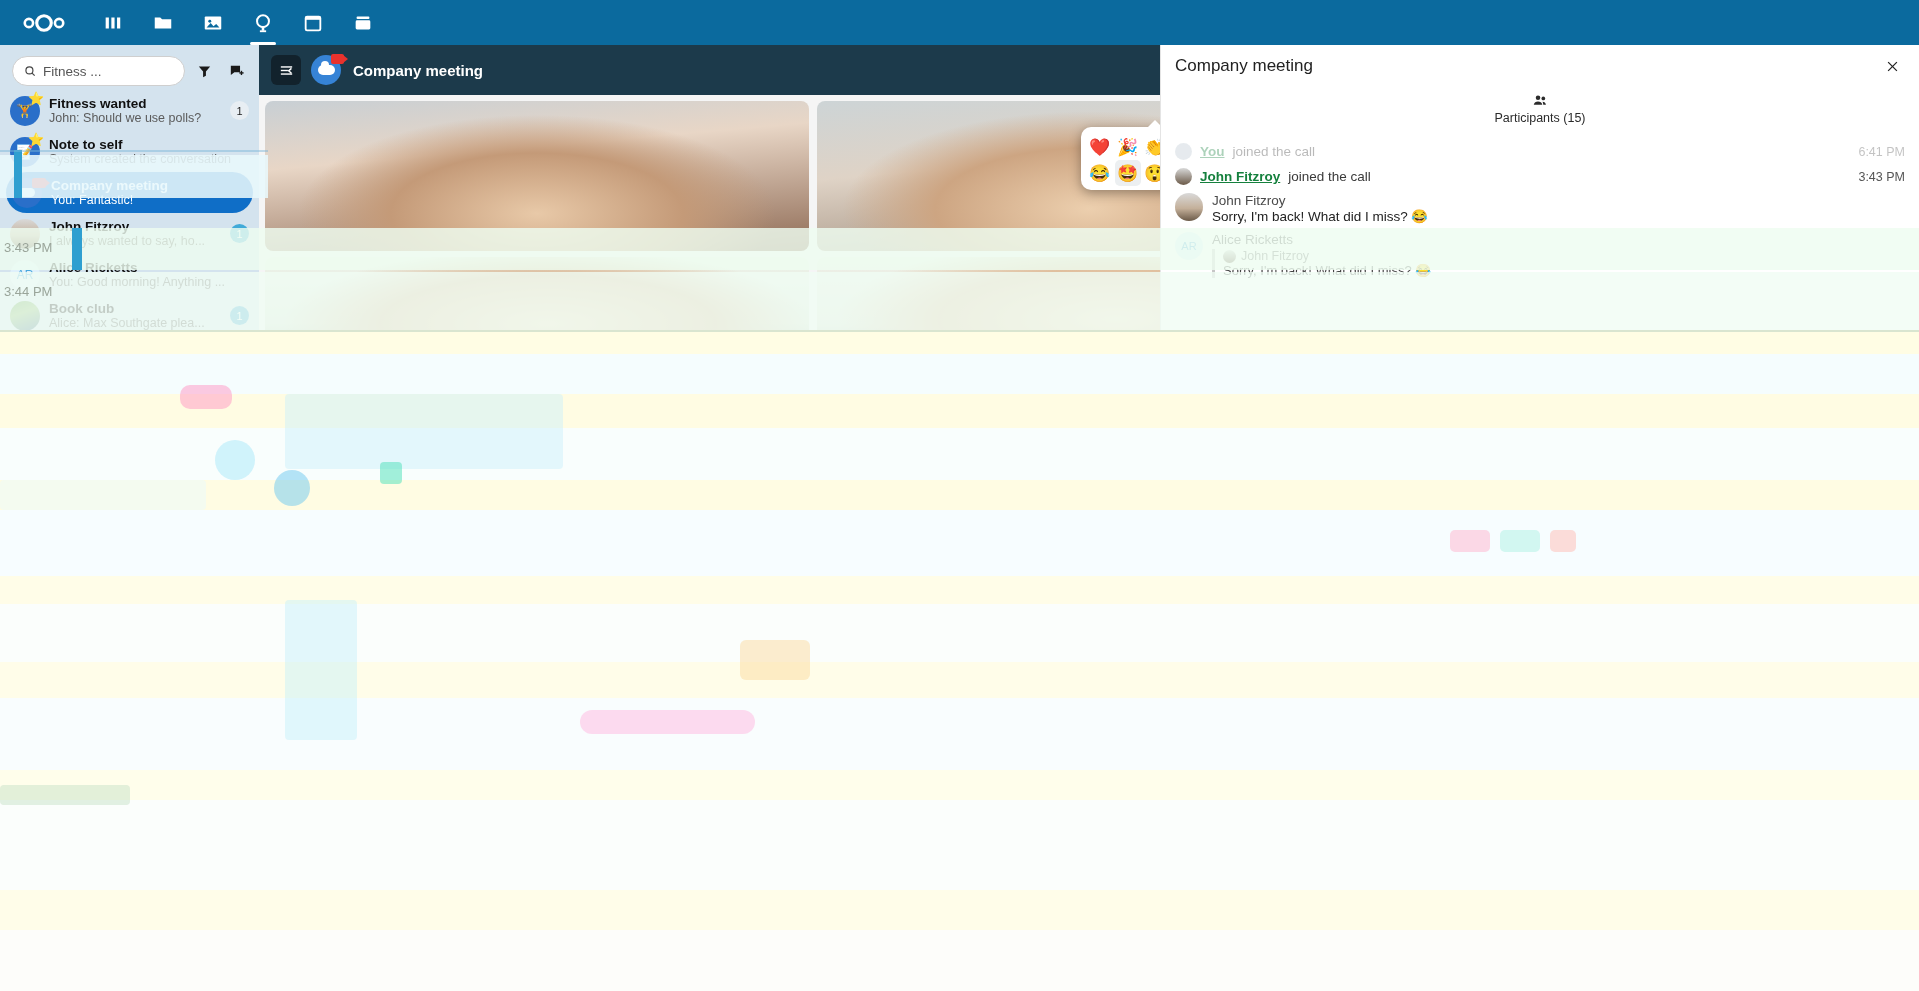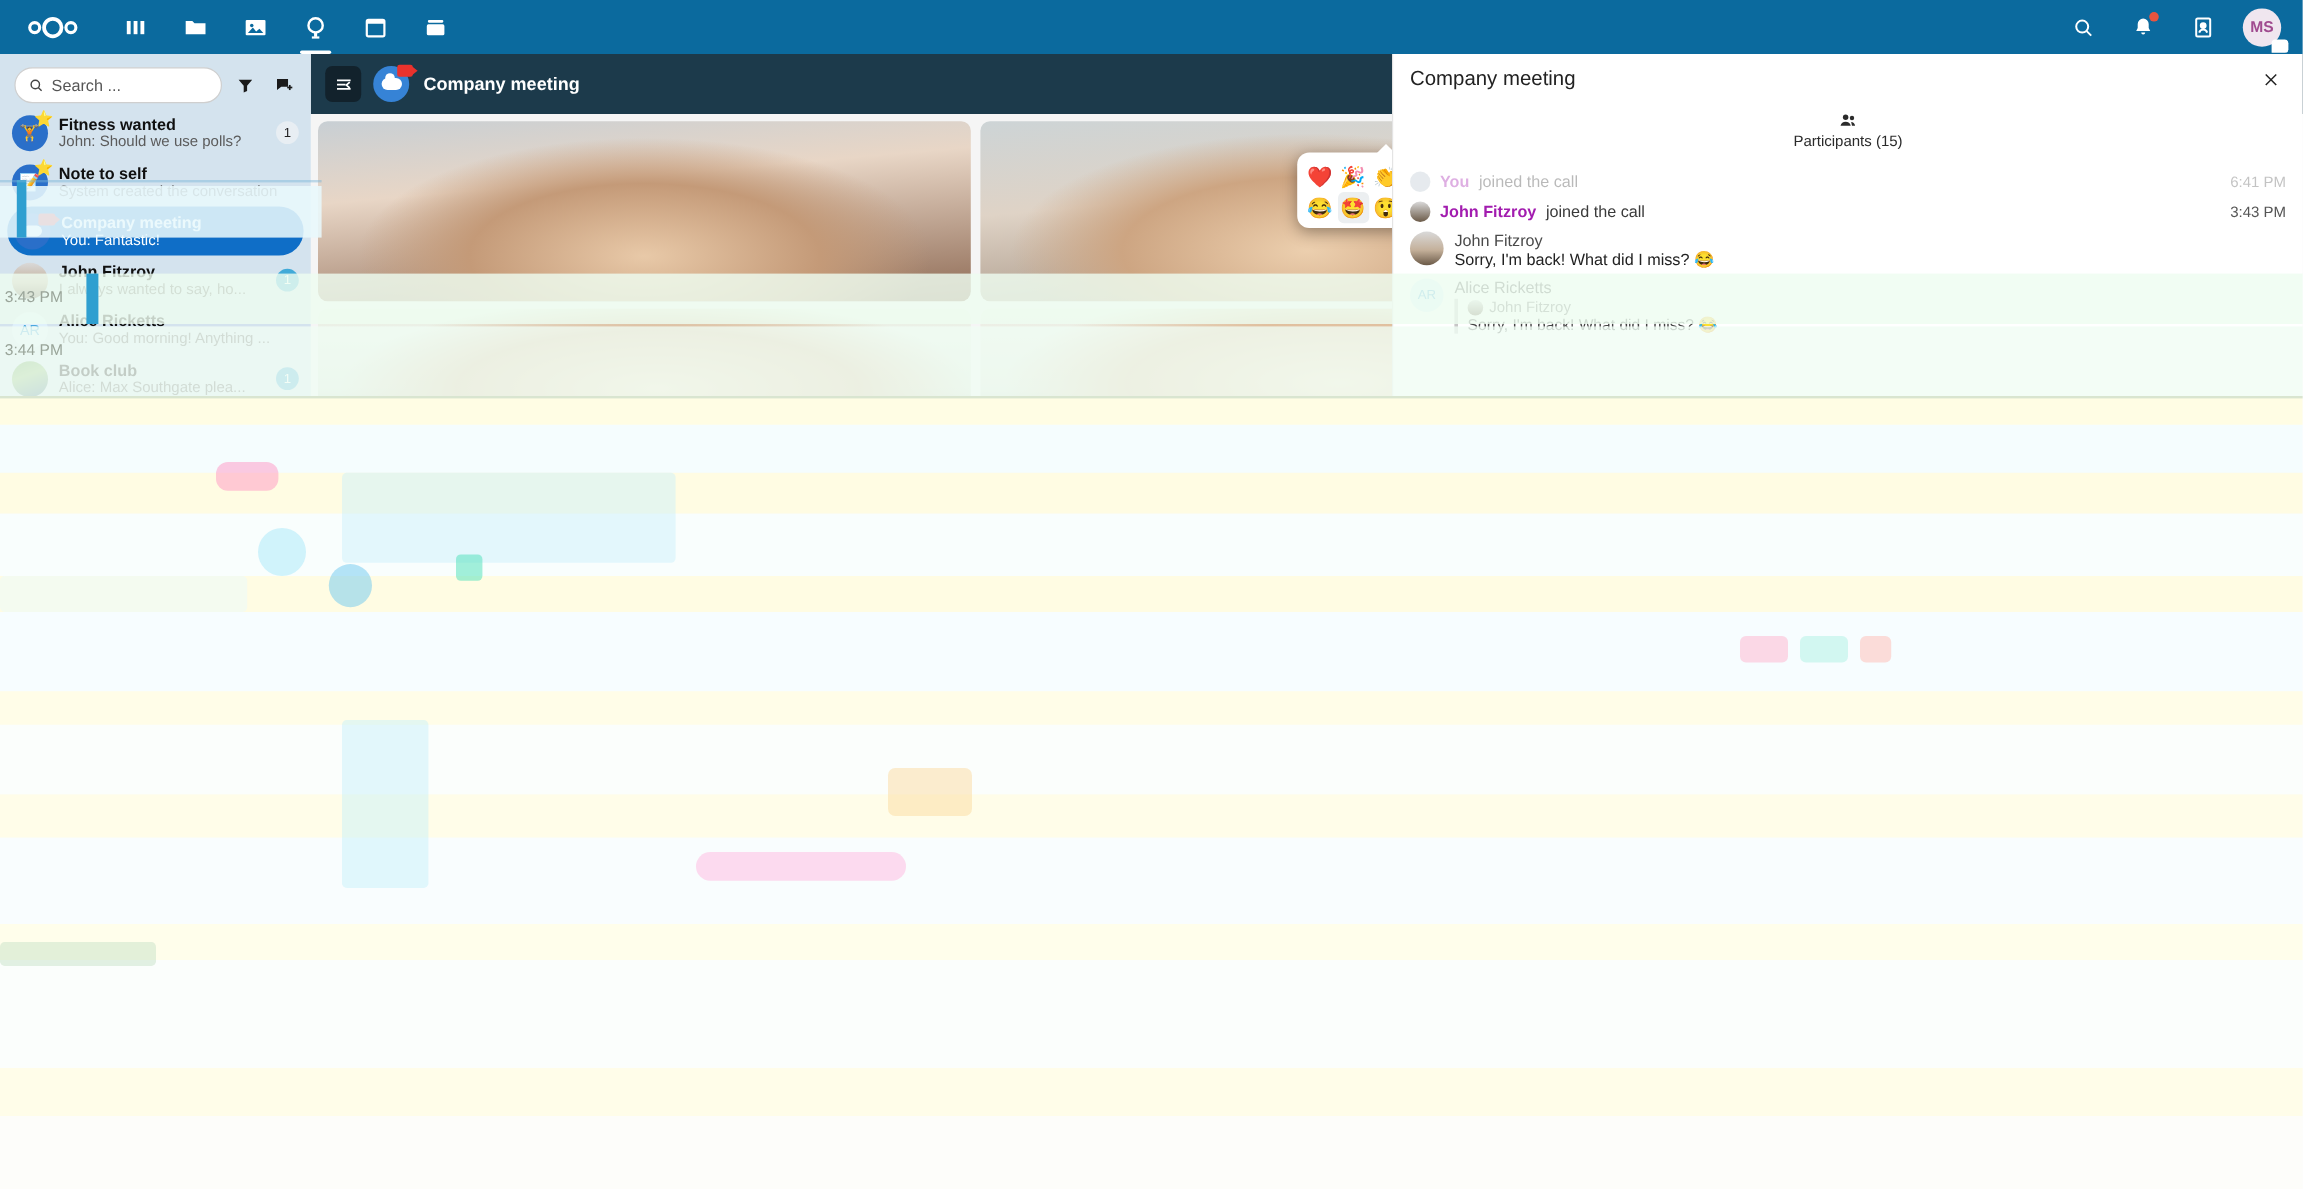--- a/index.html
+++ b/index.html
@@ -125,21 +125,21 @@
   .rp-close svg{width:15px;height:15px;stroke:#222;stroke-width:2;}
   .rp-tabs { display:flex; height:42px; }
   .rp-tab { flex:1; display:flex; flex-direction:column; align-items:center; justify-content:center; gap:2px; position:relative; }
   .rp-tab svg { width:17px; height:17px; fill:#2b2b2b; }
   .rp-tab span { font-size:12.5px; color:#2b2b2b; }
   .rp-tab.active::after{content:"";position:absolute;bottom:0;left:0;right:0;height:3px;background:#2f82c4;}
   .rp-tab.active span { color:#1a1a1a; font-weight:600; }
   .rp-body { position:absolute; top:88px; left:0; right:0; bottom:0; padding:6px 14px; }
   .sysmsg { display:flex; align-items:center; gap:8px; padding:4px 0; font-size:13.5px; color:#3a3a3a; }
   .sysmsg .mini-av { width:17px;height:17px;border-radius:50%;background:#b9c6cf;flex:0 0 17px;overflow:hidden;}
-  .sysmsg .who { font-weight:600; color:#a21caf; }
+  .sysmsg .who { font-weight:600; color:#15803d;text-decoration:underline; }
   .msg-time { margin-left:auto; font-size:12.5px; color:#555; }
   .chatmsg { display:flex; gap:9px; padding:4px 0; }
   .chatmsg .av { width:28px;height:28px;border-radius:50%;flex:0 0 28px;overflow:hidden;background:#cfcfcf;}
   .chatmsg .av.initials{background:#dff0fb;color:#4aa8de;font-size:11px;display:flex;align-items:center;justify-content:center;}
   .chatmsg .body { flex:1; min-width:0; }
   .chatmsg .author { font-size:13.5px; color:#4a4a4a; }
   .chatmsg .text { font-size:13.5px; color:#222; display:flex; align-items:center; gap:6px; }
   .quote { border-left:3px solid #c6c6c6; padding-left:8px; margin:2px 0; }
   .quote .qa { font-size:12.5px; color:#666; display:flex; align-items:center; gap:5px;}
   .quote .qt { font-size:13px; color:#444; }
@@ -196,56 +196,30 @@
             <rect x="4" y="5" width="16" height="3.5"></rect>
           </svg>
       </div>
       <div class="nc-app">
         <svg viewBox="0 0 24 24">
             <rect x="5" y="5" width="14" height="2.5" rx="1"></rect>
             <rect x="4" y="9" width="16" height="10" rx="1.5"></rect>
           </svg>
       </div>
     </div>
-    <div class="nc-right">
-      <div class="nc-ricon">
-        <svg viewBox="0 0 24 24">
-            <circle cx="11" cy="11" r="6"></circle>
-            <line x1="15.5" y1="15.5" x2="20" y2="20"></line>
-          </svg>
-      </div>
-      <div class="nc-ricon">
-        <svg viewBox="0 0 24 24" style="fill:#fff;stroke:none">
-            <path d="M12 3a5.5 5.5 0 0 0-5.5 5.5v4L5 15.5h14L17.5 12.5v-4A5.5 5.5 0 0 0 12 3z"></path>
-            <path d="M10 17a2 2 0 0 0 4 0z"></path>
-          </svg>
-        <span class="bell-dot"></span>
-      </div>
-      <div class="nc-ricon">
-        <svg viewBox="0 0 24 24">
-            <rect x="5" y="3" width="14" height="18" rx="1.5"></rect>
-            <circle cx="12" cy="10" r="2.4" style="fill:#fff"></circle>
-            <path d="M8 17c.8-2 2.2-3 4-3s3.2 1 4 3" style="fill:none"></path>
-          </svg>
-      </div>
-      <div class="nc-avatar">
-        <span>MS</span>
-        <span class="bub"></span>
-      </div>
-    </div>
   </div>
 
   <div class="talk-sidebar">
     <div class="search-row">
       <div class="search-box">
         <svg viewBox="0 0 24 24">
             <circle cx="11" cy="11" r="6"></circle>
             <line x1="15.5" y1="15.5" x2="20" y2="20"></line>
           </svg>
-        <span class="search-ph">Search ...</span>
+        <span class="search-ph">Fitness ...</span>
       </div>
       <div class="icon-btn">
         <svg viewBox="0 0 24 24">
             <path d="M4 5h16l-6 7v6l-4 2v-8z"></path>
           </svg>
       </div>
       <div class="icon-btn">
         <svg viewBox="0 0 24 24">
             <path d="M4 4h13v9H9l-5 4z"></path>
             <rect x="16" y="13" width="6" height="2"></rect>

